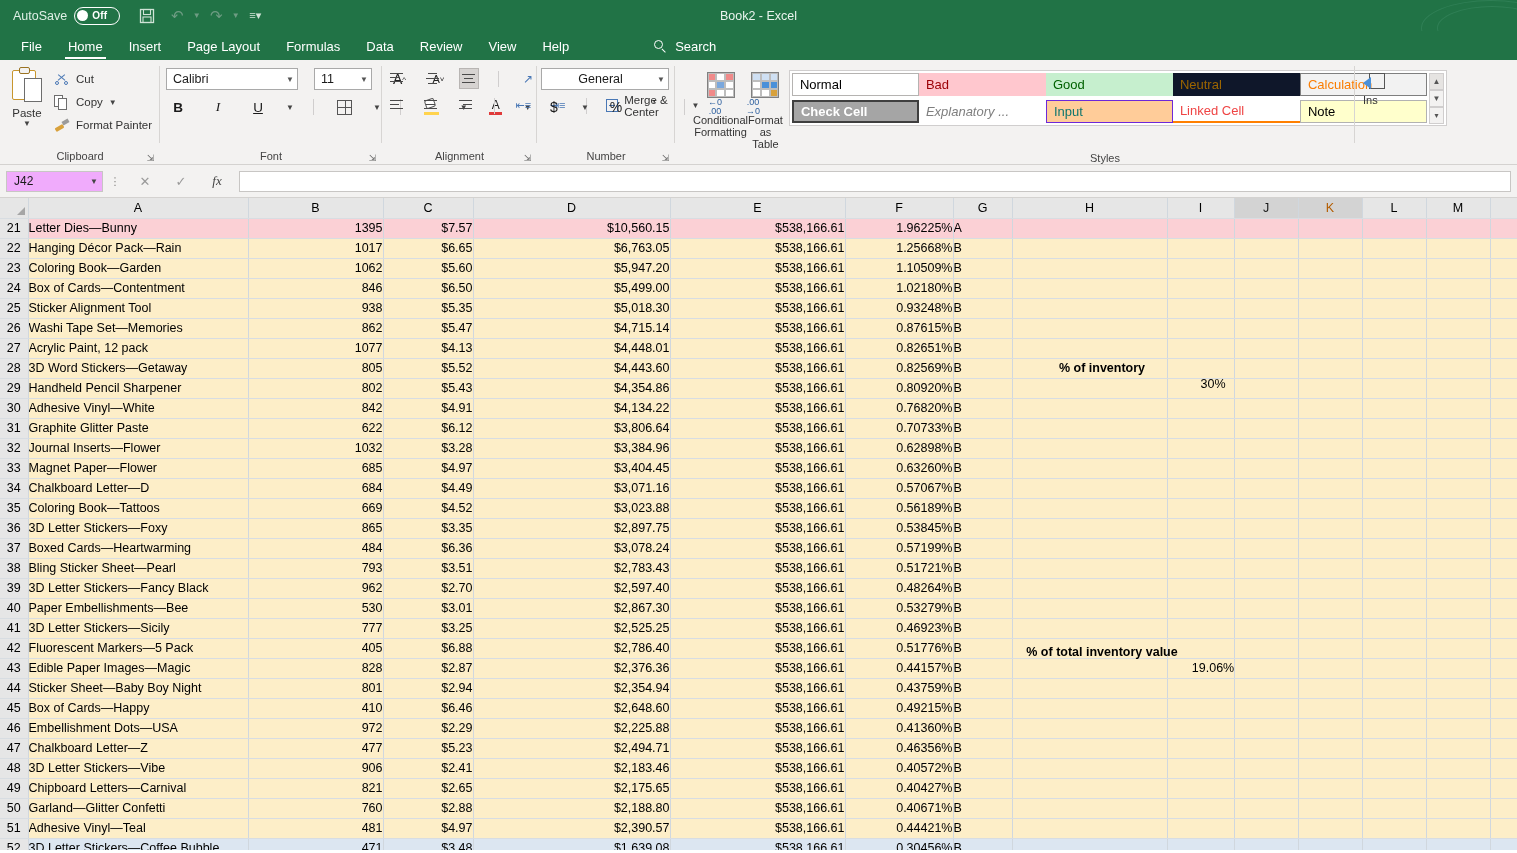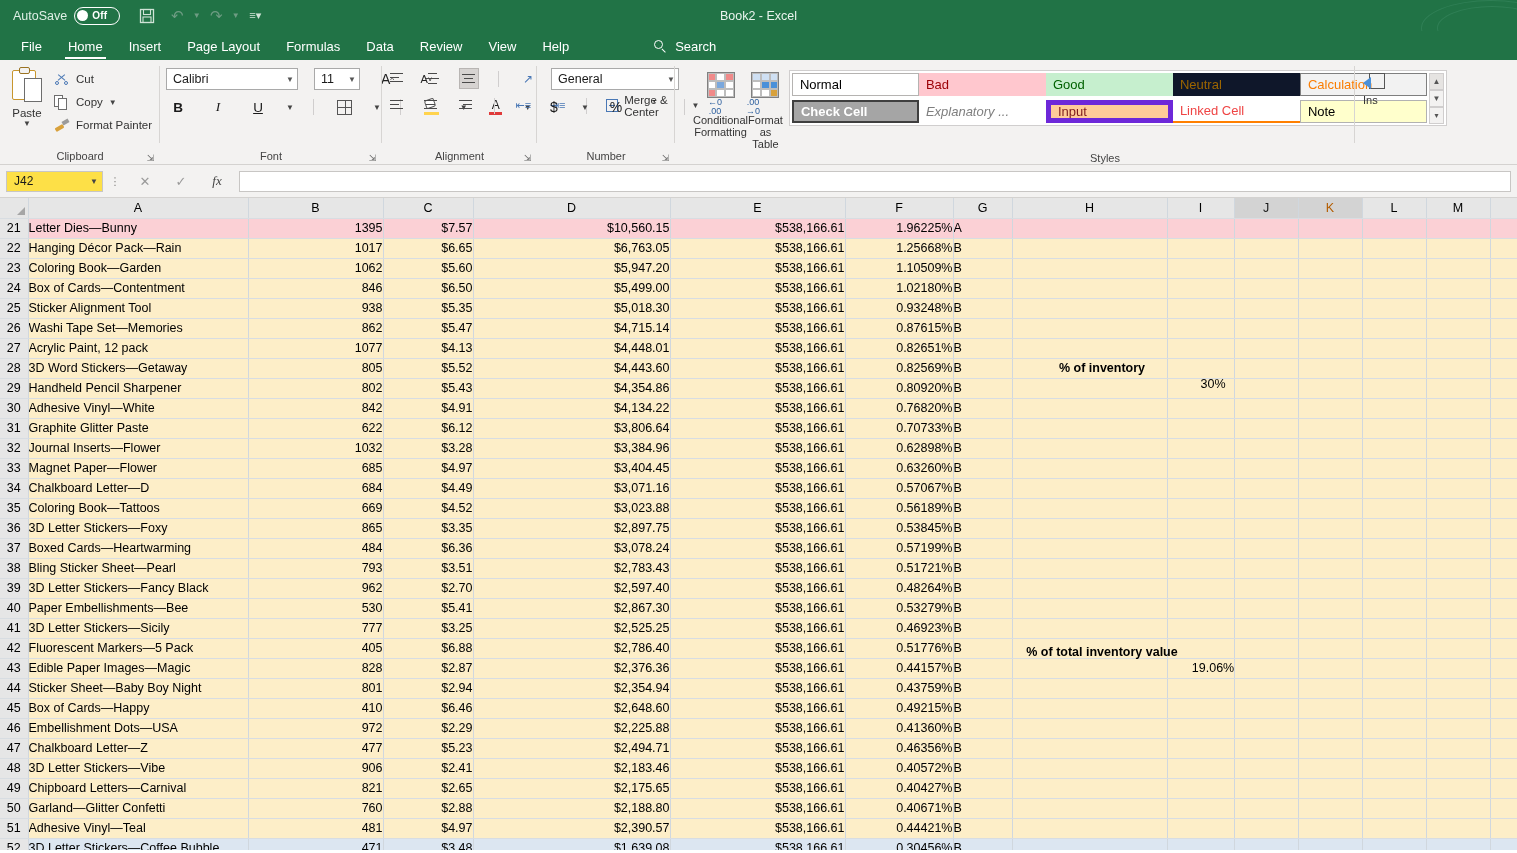--- a/index.html
+++ b/index.html
@@ -130,21 +130,21 @@
   .g-font { width:222px; }
   .fontrow { display:flex; align-items:center; gap:16px; padding-left:6px; }
   .fontrow.r2 { margin-top:6px; }
   .combo {
     height:22px; border:1px solid #a9a9a9; background:#fff; display:flex; align-items:center;
     padding:0 3px 0 6px; font-size:12.5px; color:#1a1a1a;
   }
   .combo .cv { flex:1; white-space:nowrap; overflow:hidden; }
   .combo .cd { font-size:8px; color:#555; padding-left:4px; }
   .fname { width:132px; }
-  .fsize { width:46px; }
+  .fsize { width:58px; }
   .sq { width:23px; height:22px; display:flex; align-items:center; justify-content:center; font-size:12.5px; color:#222; }
   .sq.big { font-size:14px; }
   .sq.small { font-size:11px; }
   .sq sup { font-size:8px; }
   .vsep { width:1px; height:16px; background:#d0cece; margin:0 3px; }
   .fbtn { width:24px; height:22px; display:flex; align-items:center; justify-content:center; font-size:13.5px; color:#1a1a1a;}
   .borders-ico { width:15px; height:15px; border:1.3px solid #555; position:relative;}
   .borders-ico::before { content:""; position:absolute; left:0; right:0; top:50%; height:1.1px; background:#555; }
   .borders-ico::after { content:""; position:absolute; top:0; bottom:0; left:50%; width:1.1px; background:#555; }
   .fill-ico { width:16px; height:16px; position:relative; }
@@ -159,21 +159,21 @@
   .al-ico i { position:absolute; height:1.5px; background:#4a4a4a; left:1px; }
   .abtn { width:23px; height:21px; display:flex; align-items:center; justify-content:center; }
   .abtn.on { background:#d6d3d1; border:1px solid #b8b5b3;}
   .wrap-lbl { font-size:11.5px; color:#333; }
   .ico-wrap { width:16px; height:14px; position:relative; font-size:7px; color:#4a78b5; }
   .ico-merge { width:16px; height:13px; border:1.3px solid #4a78b5; position:relative; }
   .ico-merge i { position:absolute; left:2px; right:2px; top:5px; height:1.3px; background:#4a78b5;}
 
   
   .g-number { width:138px; }
-  .numfmt { width:128px; height:22px; margin-left:14px; }
+  .numfmt { width:128px; height:22px; margin-left:4px;text-align:center; }
   .nbtn { height:22px; min-width:22px; display:flex; align-items:center; justify-content:center; font-size:14px; color:#1a1a1a;}
   .dec { font-size:9px; color:#2c5f9e; line-height:9px; text-align:center;}
 
   
   .g-styles { width:680px; }
   .cf-btn { width:62px; display:flex; flex-direction:column; align-items:center; gap:16px; padding-top:2px; text-align:center;}
   .cf-lbl { font-size:11px; color:#333; line-height:12px;}
   .minigrid { width:28px; height:26px; display:grid; grid-template-columns:repeat(3,1fr); grid-template-rows:repeat(3,1fr); border:1.2px solid #808080; }
   .minigrid div { border:.5px solid #bdbdbd; }
   .stylegallery {
@@ -183,21 +183,21 @@
   .stylecol { display:flex; flex-direction:column; gap:4px; }
   .scell {
     width:127px; height:23px; display:flex; align-items:center; padding-left:7px;
     font-size:13px; white-space:nowrap; overflow:hidden;
   }
   .s-normal { background:#ffffff; color:#000; border:1px solid #b5b3b1; }
   .s-checkcell { background:#a5a5a5; color:#ffffff; border:2px solid #3f3f3f; font-weight:bold; }
   .s-bad { background:#ffc7ce; color:#9c0006; }
   .s-explan { background:#ffffff; color:#7f7f7f; font-style:italic; }
   .s-good { background:#c6efce; color:#006100; }
-  .s-input { background:#ffcc99; color:#7f1d1d; border:5px solid #6d28d9; }
+  .s-input { background:#ffcc99; color:#0f766e; border:1px solid #6d28d9; }
   .s-neutral { background:#0f172a; color:#9c6500; }
   .s-linked { background:#ffffff; color:#ef4444; border-bottom:2px solid #ff8001; }
   .s-calc { background:#f2f2f2; color:#fa7d00; border:1px solid #7f7f7f; font-weight:normal;}
   .s-note { background:#ffffcc; color:#000; border:1px solid #b2b2b2; }
   .gal-scroll { width:15px; display:flex; flex-direction:column; margin-left:2px; }
   .gs-btn { height:17px; border:1px solid #d0cece; background:#f3f2f1; font-size:8px; color:#555;
             display:flex; align-items:center; justify-content:center; }
   .gs-btn.top { background:#e6e4e2; }
 
   
@@ -206,21 +206,21 @@
   .ins-ico i { position:absolute; left:6px; top:3px; width:16px; height:16px; border:1.3px solid #555; }
   .ins-ico b { position:absolute; left:0px; top:7px; width:0;height:0;
     border-top:6px solid transparent;border-bottom:6px solid transparent;border-right:8px solid #4a90d9;}
 
   
   .formulabar {
     height:33px; background:#f3f2f1; display:flex; align-items:center;
     border-bottom:1px solid #d4d2d0; padding:0 6px;
   }
   .namebox {
-    width:97px; height:21px; background:#fde047; border:1px solid #c8c6c4;
+    width:97px; height:21px; background:#f0abfc; border:1px solid #c8c6c4;
     display:flex; align-items:center; padding:0 4px 0 7px; font-size:12px; color:#1a1a1a;
   }
   .namebox .nv { flex:1; }
   .namebox .nd { font-size:8px; color:#444; }
   .fb-dots { width:24px; text-align:center; color:#8a8886; font-size:11px; letter-spacing:0; }
   .fb-btn { width:36px; height:22px; display:flex; align-items:center; justify-content:center;
             font-size:13px; color:#9a9a9a; }
   .fb-btn.fx { font-style:italic; font-size:13px; color:#444; font-family:"Liberation Serif", serif; }
   .fb-input {
     flex:1; height:21px; background:#ffffff; border:1px solid #c8c6c4; margin-left:4px;
@@ -959,21 +959,21 @@
           <td class="txt plain"></td>
           <td class="txt plain"></td>
           <td class="txt plain"></td>
           <td class="txt plain"></td>
           <td class="txt plain"></td>
         </tr>
         <tr class="cream">
           <td class="rowhdr">40</td>
           <td class="txt">Paper Embellishments—Bee</td>
           <td class="num">530</td>
-          <td class="num">$5.41</td>
+          <td class="num">$3.01</td>
           <td class="num">$2,867.30</td>
           <td class="num">$538,166.61</td>
           <td class="num">0.53279%</td>
           <td class="txt">B</td>
           <td class="txt"></td>
           <td class="txt"></td>
           <td class="txt plain"></td>
           <td class="txt plain"></td>
           <td class="txt plain"></td>
           <td class="txt plain"></td>

